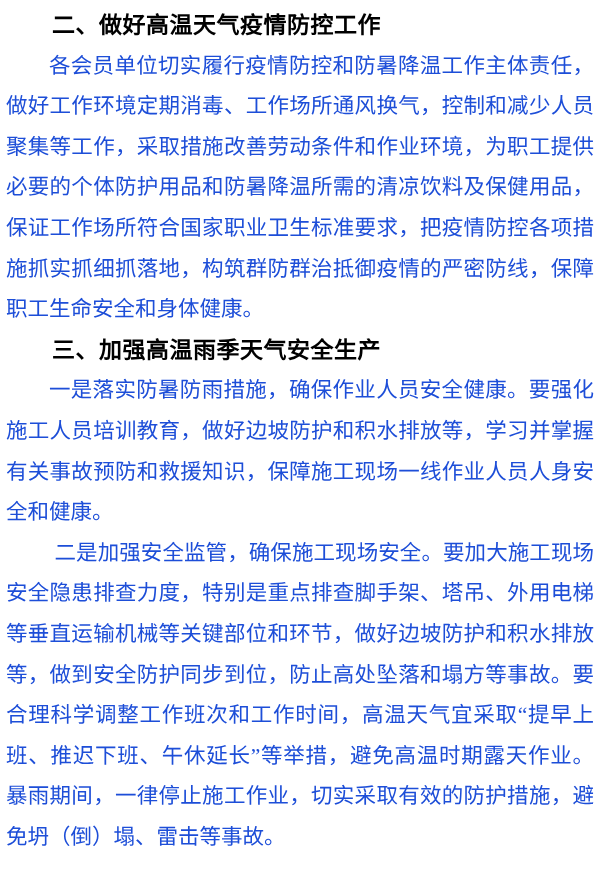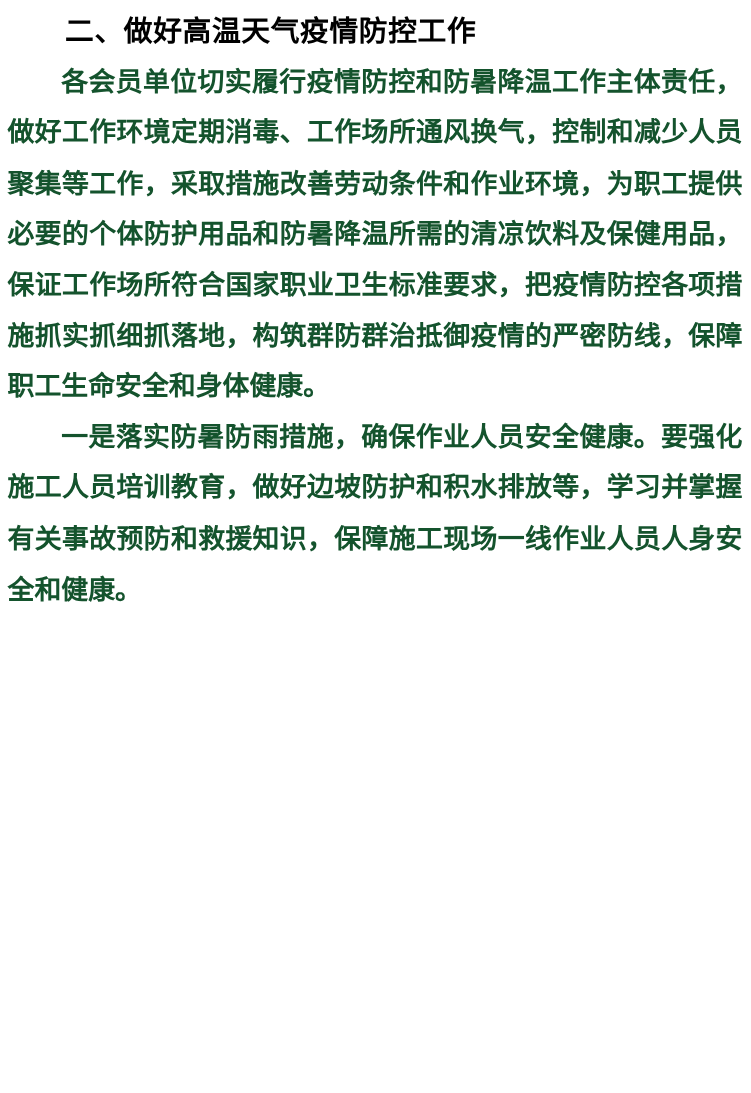--- a/index.html
+++ b/index.html
@@ -26,31 +26,33 @@
     font-family: "Liberation Sans", sans-serif;
     font-weight: 700;
     font-size: 23px;
     line-height: 40.6px;
     color: #000000;
     text-indent: 2em;
     letter-spacing: 0.5px;
   }
   .para {
     font-family: "Liberation Serif", serif;
-    font-weight: 700;
+    font-weight: 400;
     font-size: 21.5px;
     line-height: 40.6px;
-    color: #14532d;
+    color: #1d4ed8;
     text-align: justify;
     text-justify: inter-character;
     text-indent: 2em;
   }
 </style>
 </head>
 <body>
 
 <div class="doc-page">
   <div class="doc-body">
       <p class="heading">二、做好高温天气疫情防控工作</p>
       <p class="para">各会员单位切实履行疫情防控和防暑降温工作主体责任，做好工作环境定期消毒、工作场所通风换气，控制和减少人员聚集等工作，采取措施改善劳动条件和作业环境，为职工提供必要的个体防护用品和防暑降温所需的清凉饮料及保健用品，保证工作场所符合国家职业卫生标准要求，把疫情防控各项措施抓实抓细抓落地，构筑群防群治抵御疫情的严密防线，保障职工生命安全和身体健康。</p>
+      <p class="heading">三、加强高温雨季天气安全生产</p>
       <p class="para">一是落实防暑防雨措施，确保作业人员安全健康。要强化施工人员培训教育，做好边坡防护和积水排放等，学习并掌握有关事故预防和救援知识，保障施工现场一线作业人员人身安全和健康。</p>
+      <p class="para">&nbsp;二是加强安全监管，确保施工现场安全。要加大施工现场安全隐患排查力度，特别是重点排查脚手架、塔吊、外用电梯等垂直运输机械等关键部位和环节，做好边坡防护和积水排放等，做到安全防护同步到位，防止高处坠落和塌方等事故。要合理科学调整工作班次和工作时间，高温天气宜采取“提早上班、推迟下班、午休延长”等举措，避免高温时期露天作业。暴雨期间，一律停止施工作业，切实采取有效的防护措施，避免坍（倒）塌、雷击等事故。</p>
     </div>
 </div>
 
 </body></html>

